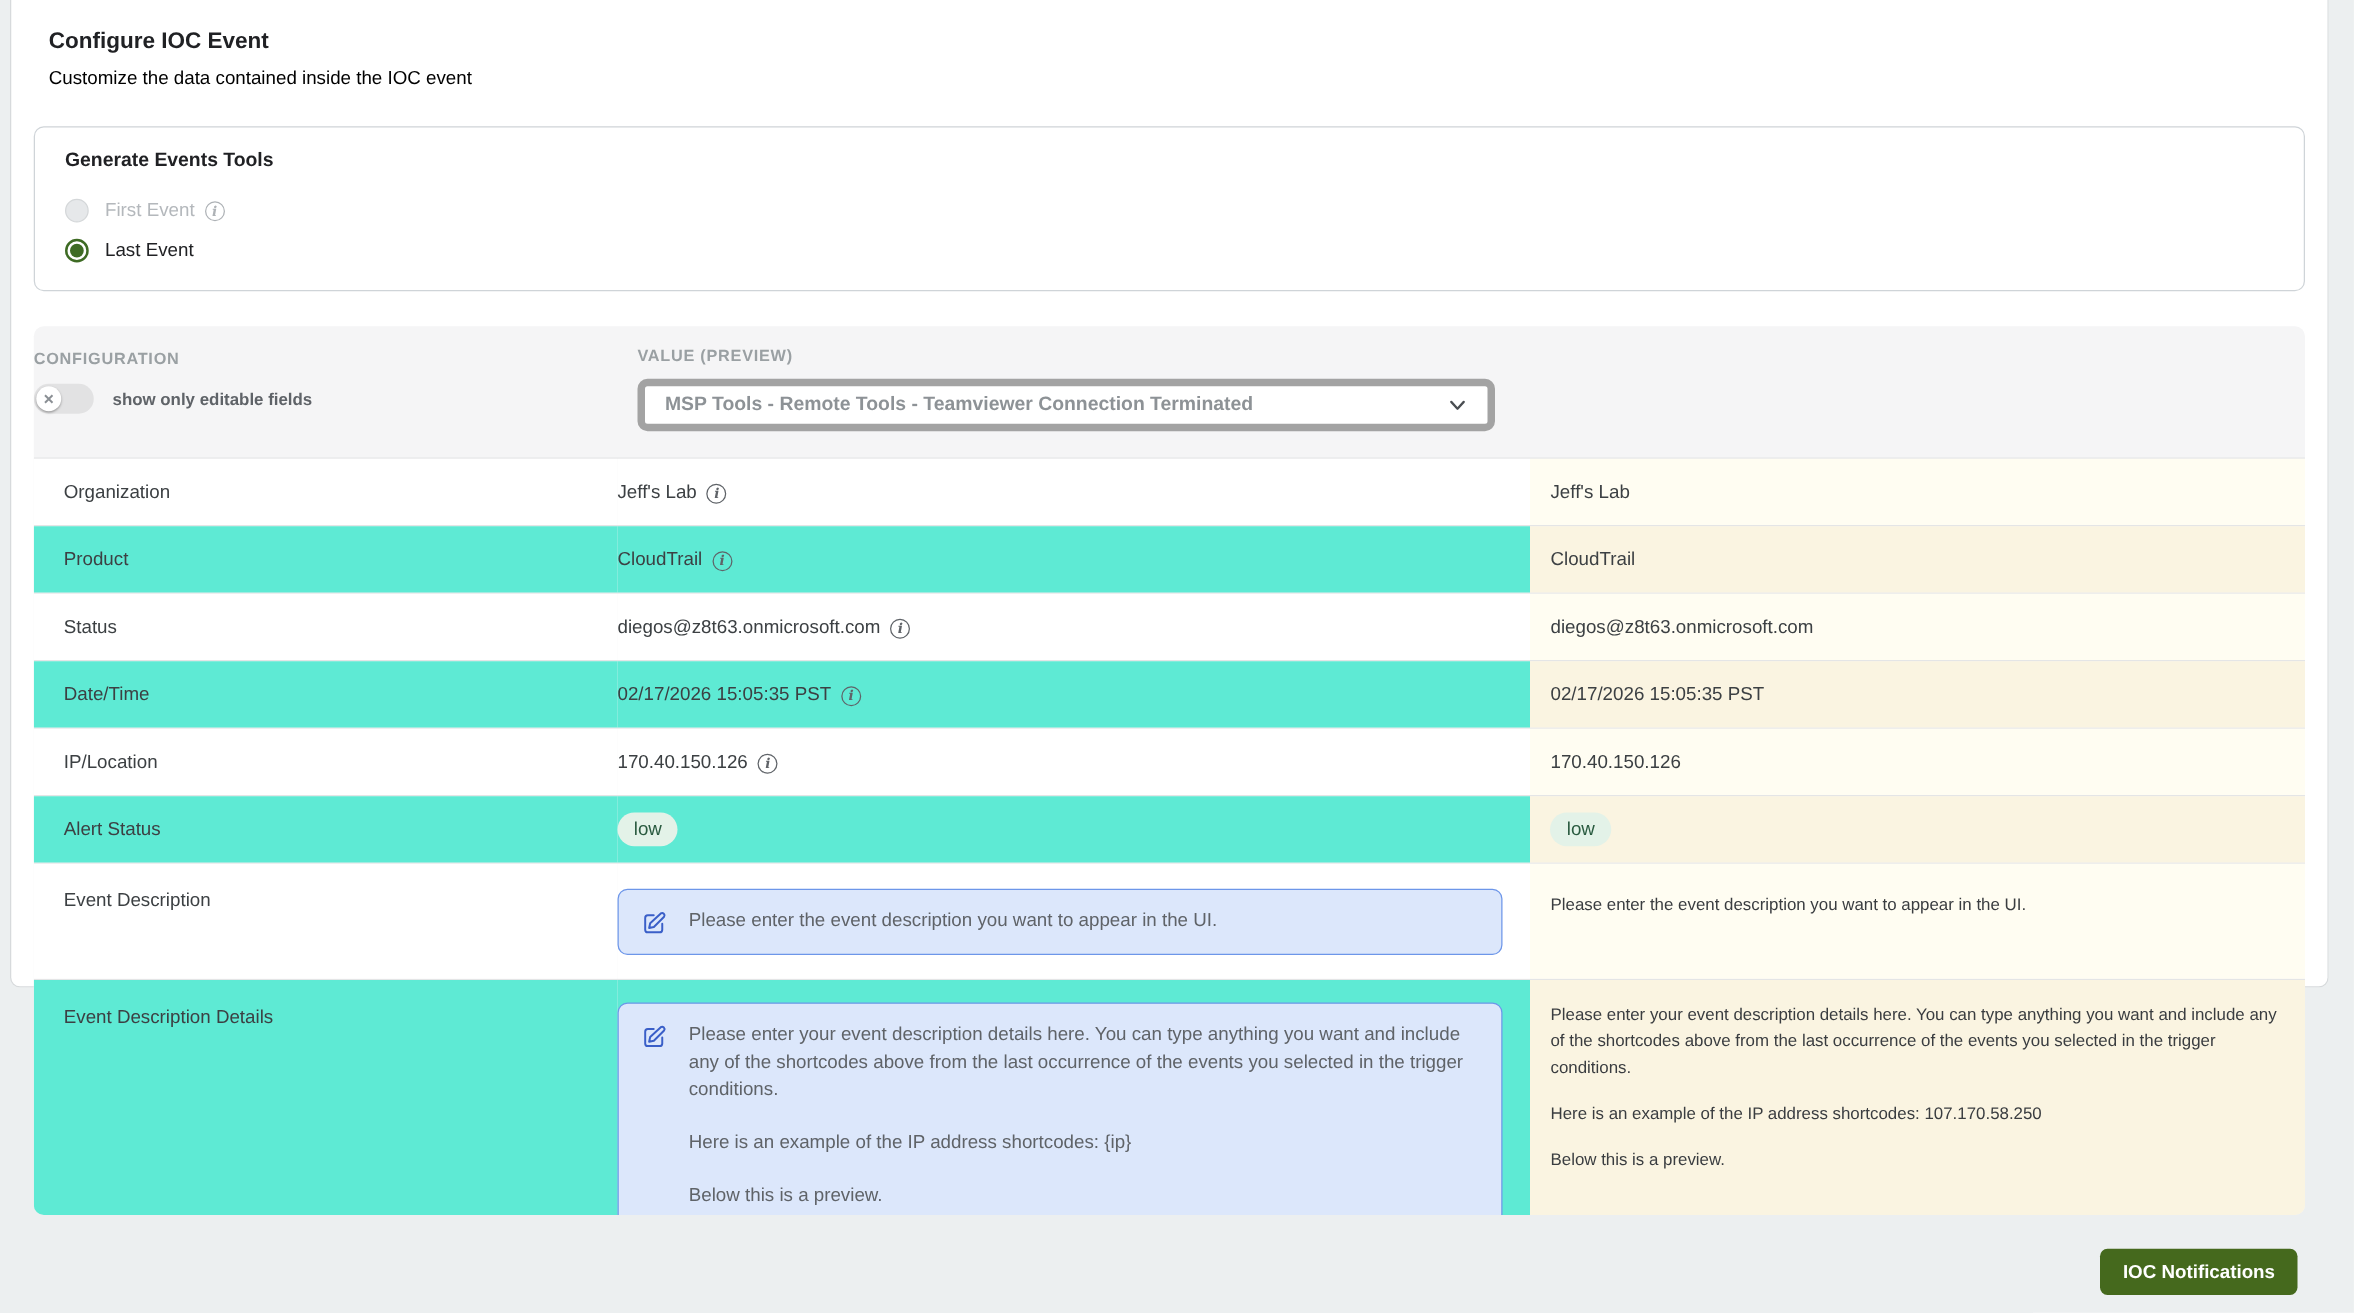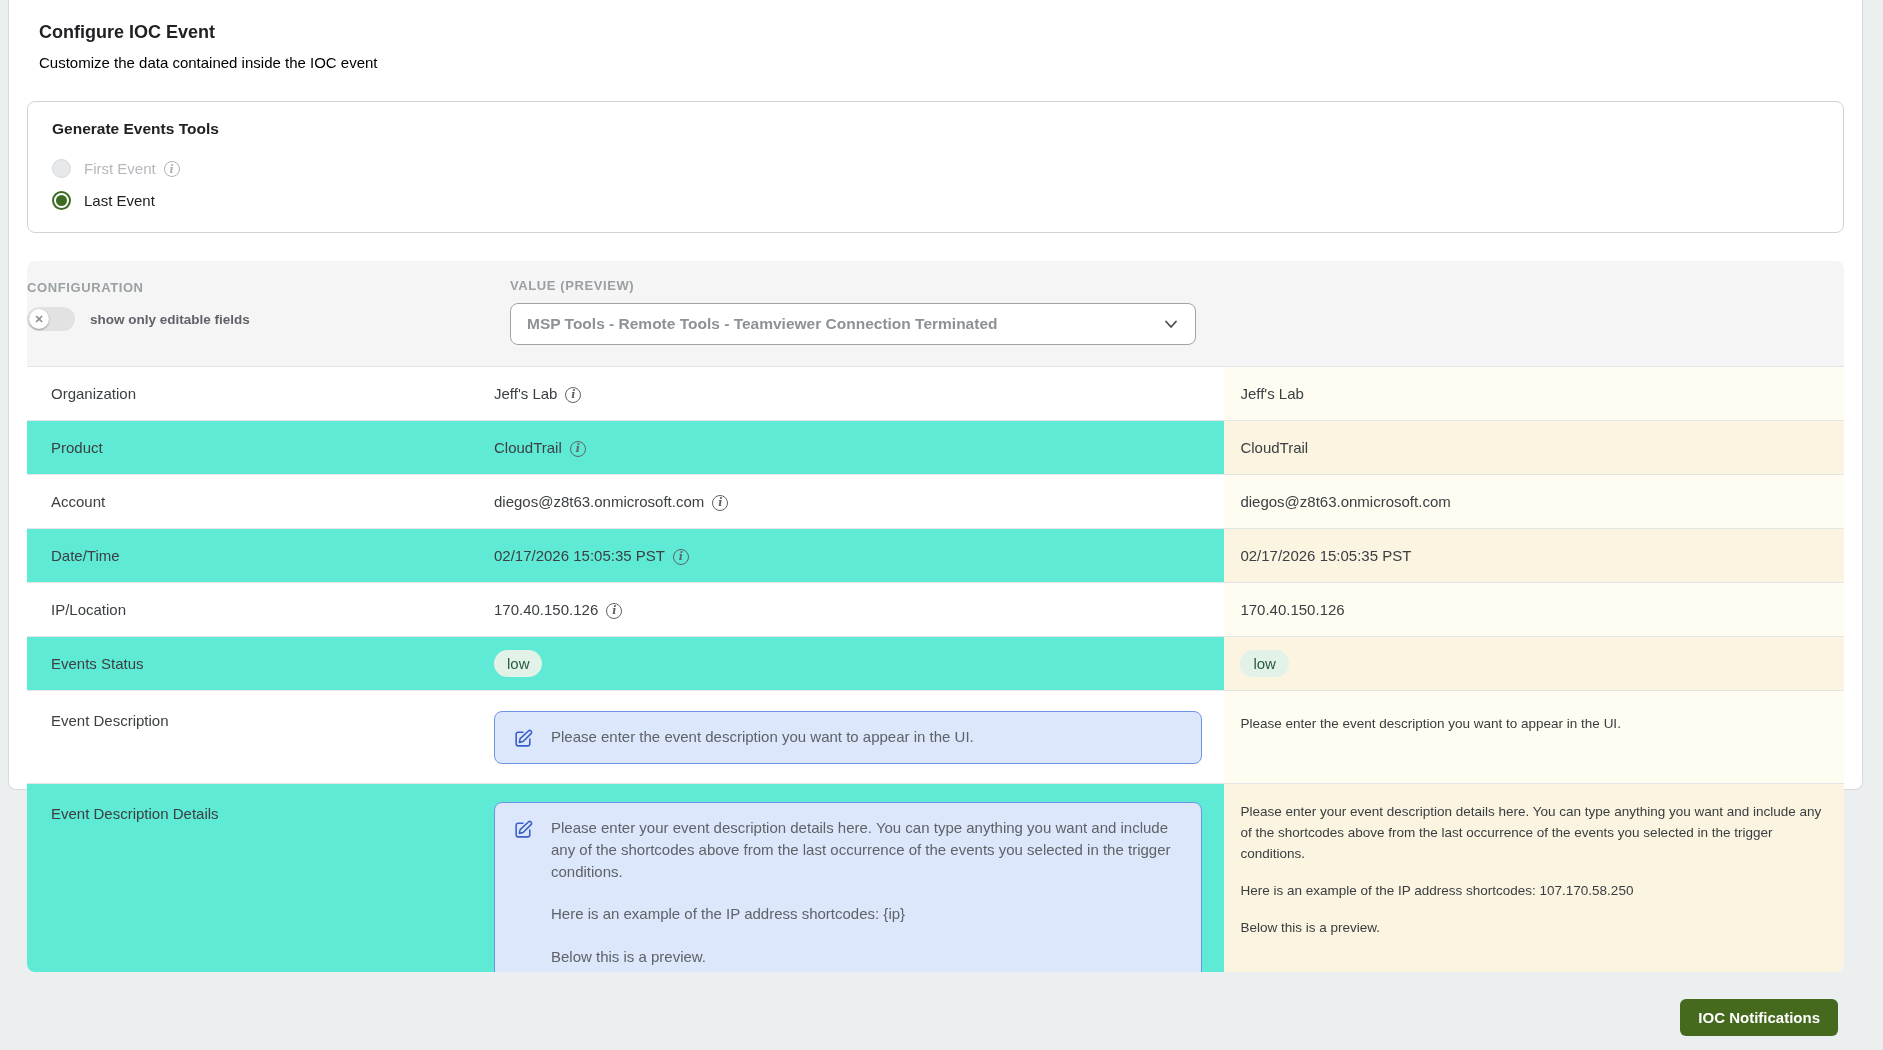--- a/index.html
+++ b/index.html
@@ -57,21 +57,21 @@
   .toggle { width:48px; height:24px; border-radius:12px; background:#e2e2e3; position:relative; cursor:pointer; flex:0 0 auto; }
   .knob {
     position:absolute; left:2px; top:2px; width:20px; height:20px; border-radius:50%;
     background:#ffffff; box-shadow:0 1px 2px rgba(0,0,0,.35);
     display:flex; align-items:center; justify-content:center;
     color:#8a8f94; font-size:11px; font-weight:bold;
   }
   .toggle-label { margin-left:15px; font-size:13.5px; font-weight:bold; color:#5f6368; }
   .dropdown {
     margin-top:9px; height:42px; background:#fff;
-    border:1px solid #a3a3a3; border-radius:8px;
+    border:6px solid #a3a3a3; border-radius:8px;
     display:flex; align-items:center; justify-content:space-between;
     padding:0 16px; cursor:pointer;
   }
   .dropdown-text { font-size:15.5px; font-weight:bold; color:#8d9296; white-space:nowrap; overflow:hidden; text-overflow:ellipsis; }
   .chev { flex:0 0 auto; margin-left:12px; }
 
   .row { border-top:1px solid #e4e5e6; }
   .row.h54 { height:54px; }
   .row.h93 { height:93px; }
   .row.h189 { height:189px; }
@@ -170,21 +170,21 @@
     <div class="grid row h54 even">
       <div class="cell-field">Product</div>
       <div class="cell-config">
         <span>CloudTrail</span>
         <span class="info">i</span>
       </div>
       <div class="cell-value">CloudTrail</div>
     </div>
 
     <div class="grid row h54 odd">
-      <div class="cell-field">Account</div>
+      <div class="cell-field">Status</div>
       <div class="cell-config">
         <span>diegos@z8t63.onmicrosoft.com</span>
         <span class="info">i</span>
       </div>
       <div class="cell-value">diegos@z8t63.onmicrosoft.com</div>
     </div>
 
     <div class="grid row h54 even">
       <div class="cell-field">Date/Time</div>
       <div class="cell-config">
@@ -197,21 +197,21 @@
     <div class="grid row h54 odd">
       <div class="cell-field">IP/Location</div>
       <div class="cell-config">
         <span>170.40.150.126</span>
         <span class="info">i</span>
       </div>
       <div class="cell-value">170.40.150.126</div>
     </div>
 
     <div class="grid row h54 even">
-      <div class="cell-field">Events Status</div>
+      <div class="cell-field">Alert Status</div>
       <div class="cell-config">
         <span class="badge">low</span>
       </div>
       <div class="cell-value">
         <span class="badge">low</span>
       </div>
     </div>
 
     <div class="grid row h93 odd top">
       <div class="cell-field">Event Description</div>

